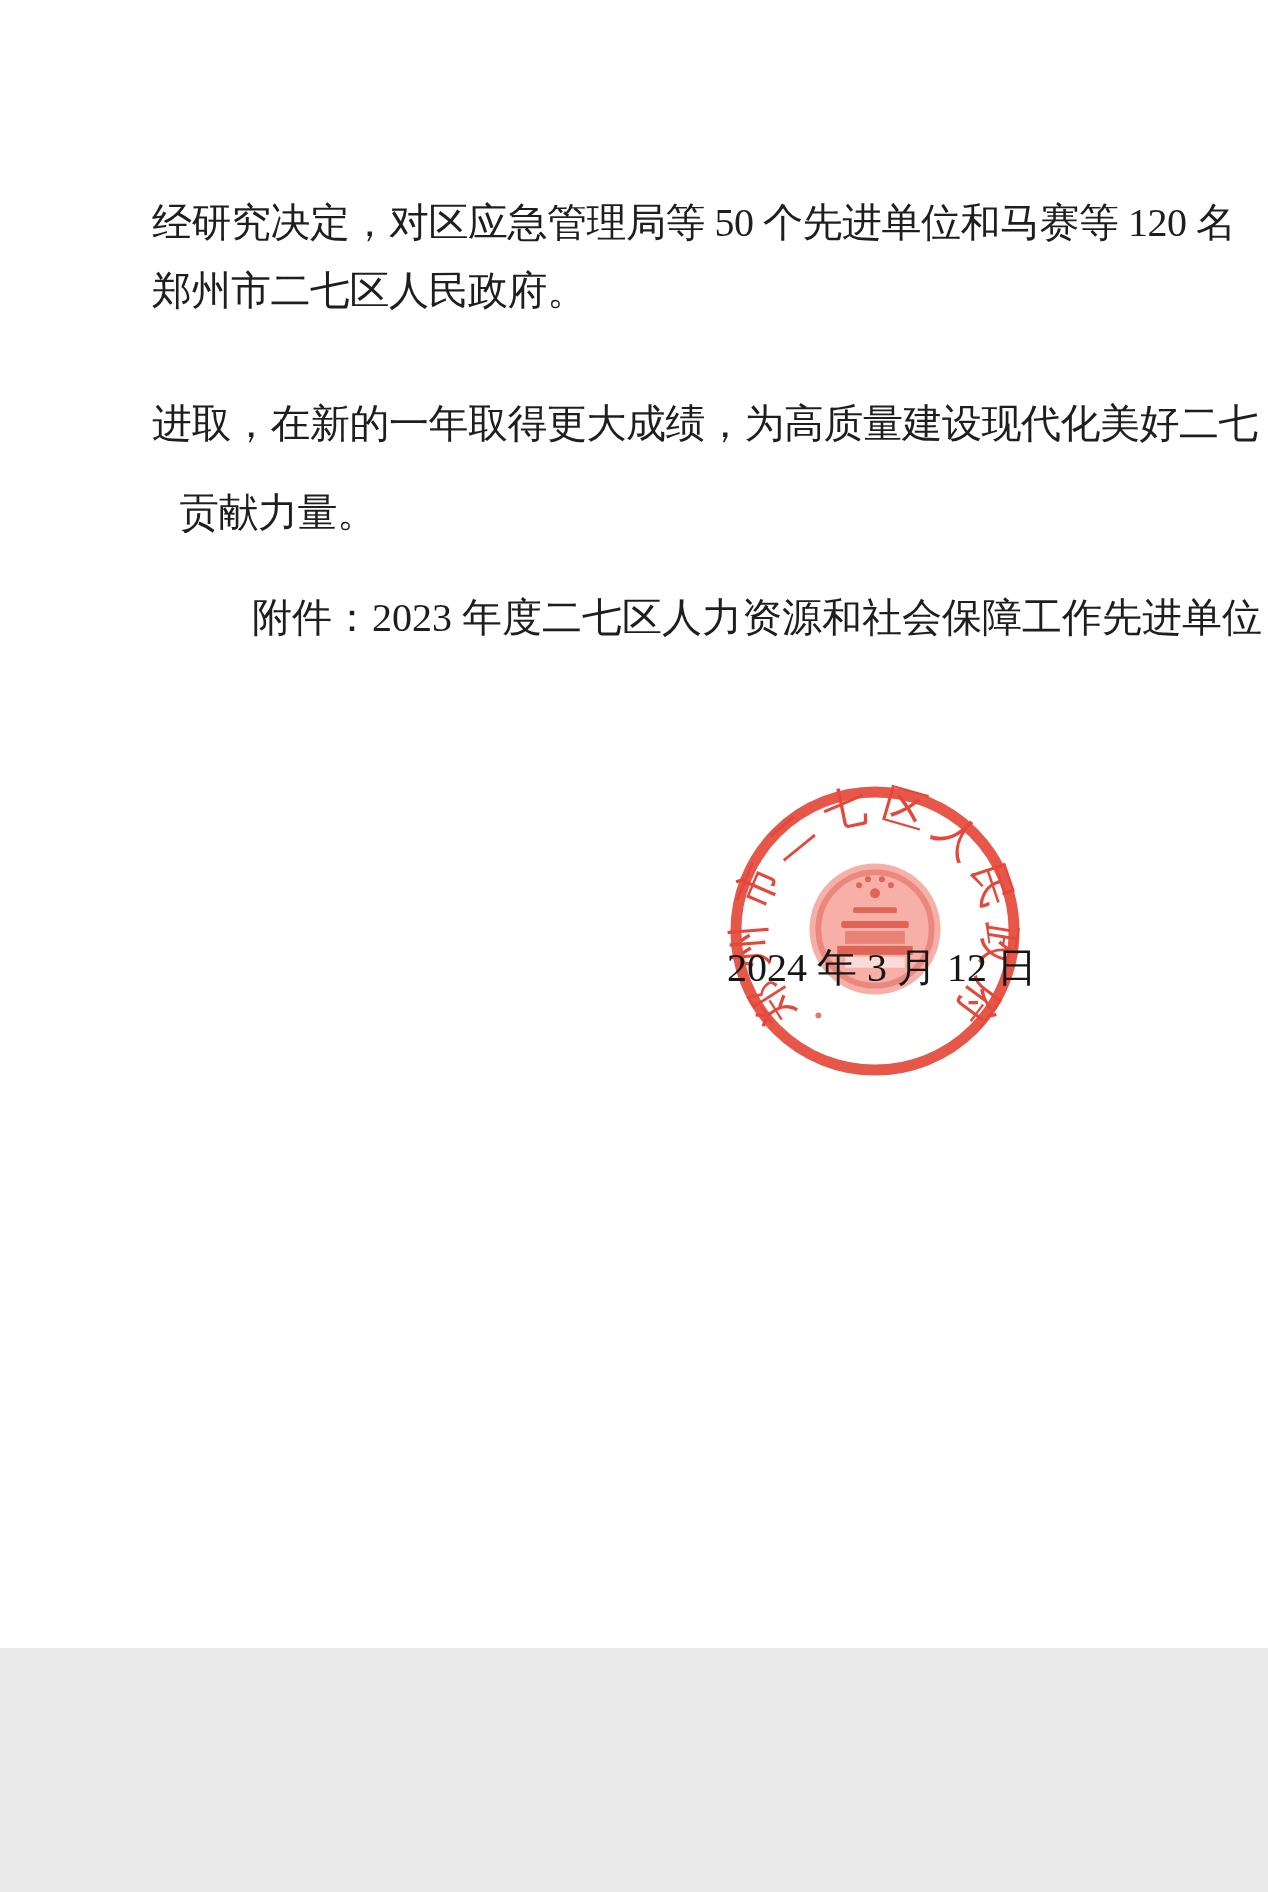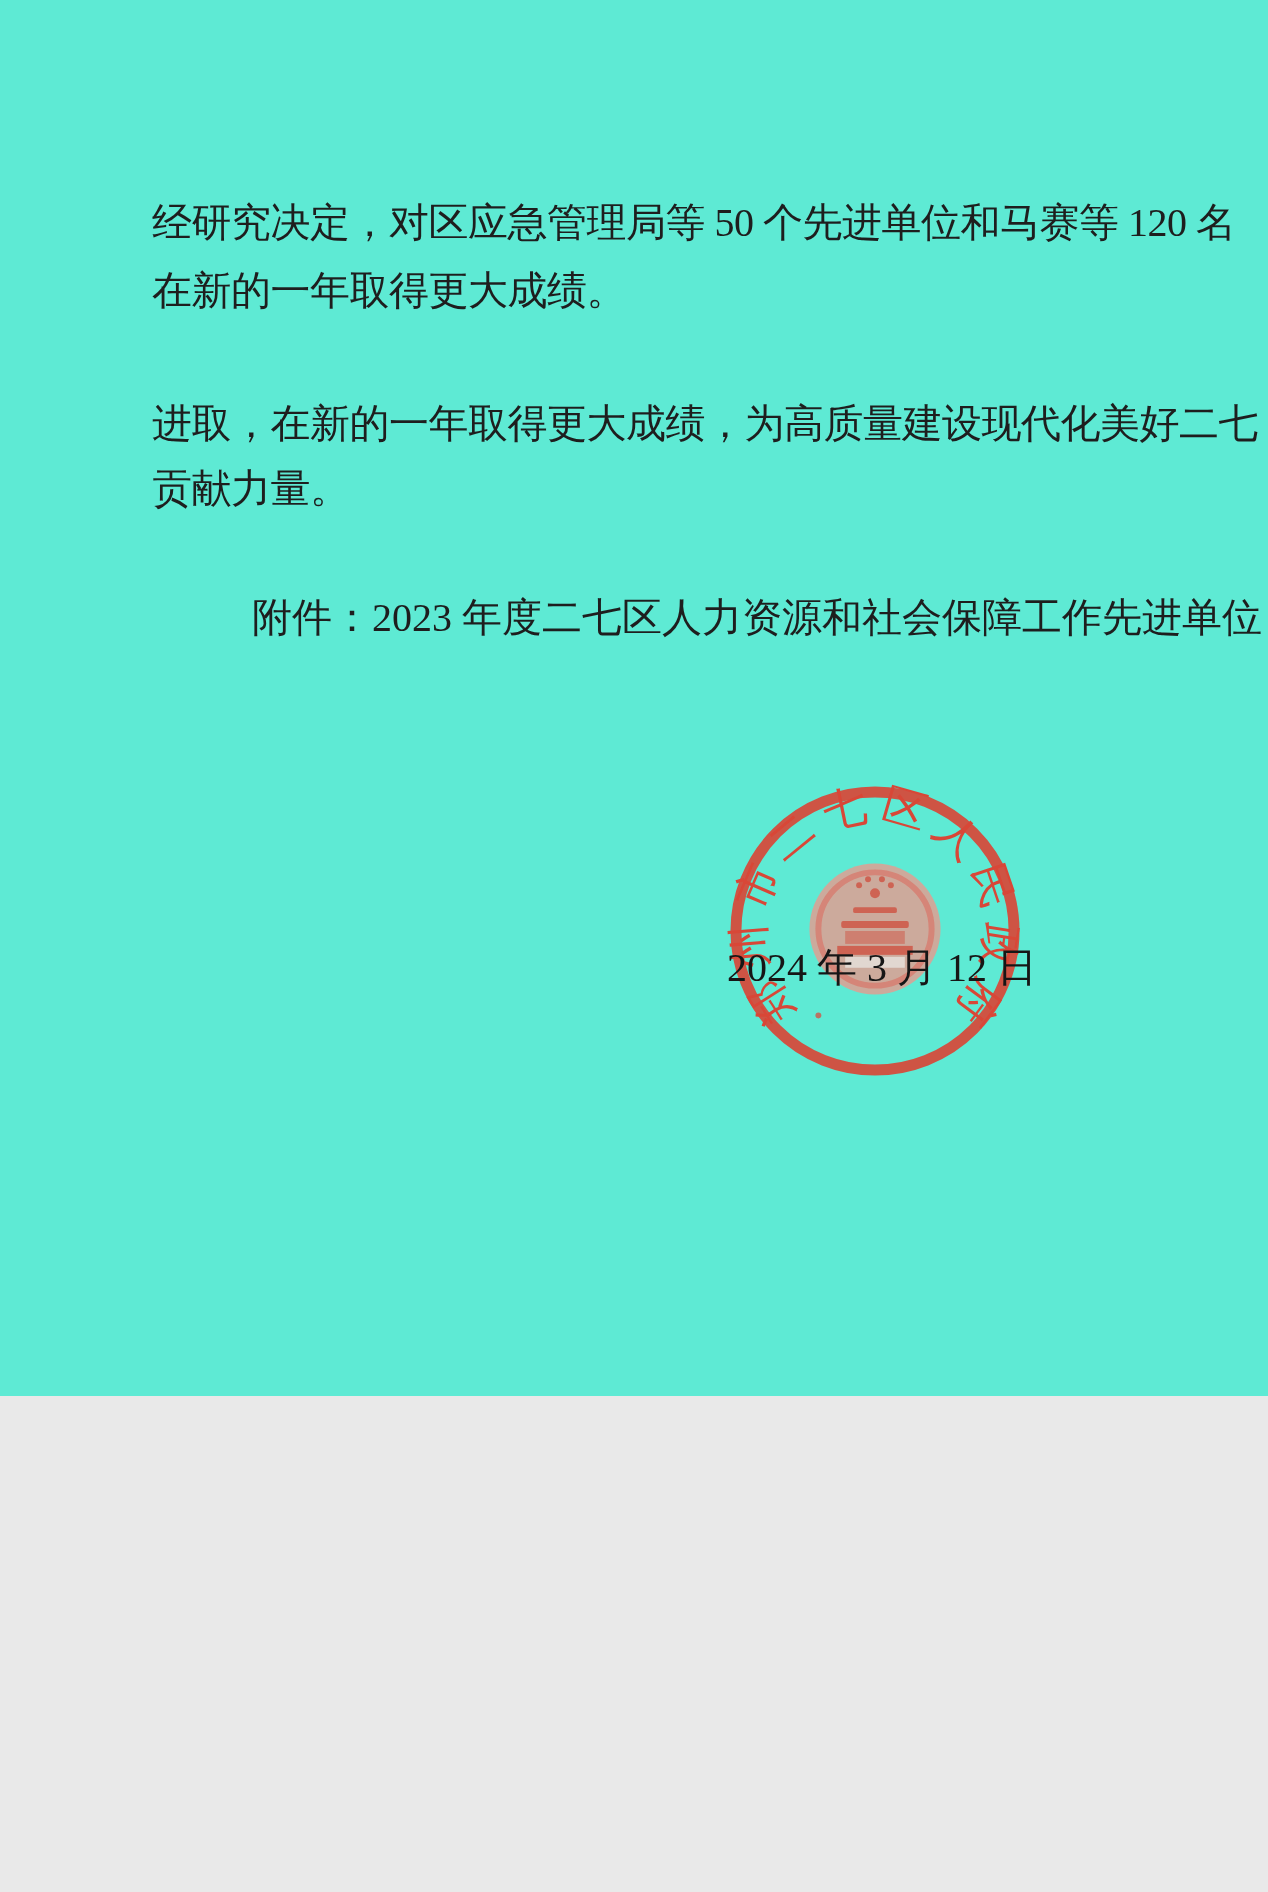--- a/index.html
+++ b/index.html
@@ -1,20 +1,20 @@
 <!DOCTYPE html>
 <html><head>
 <meta charset="utf-8">
 <style>
   html, body { margin: 0; padding: 0; background: #e9e9e9; }
   .page {
     position: relative;
     width: 1268px;
-    height: 1396px;
-    background: #5eead4;
+    height: 1648px;
+    background: #ffffff;
     overflow: hidden;
     font-family: "Liberation Serif", "DejaVu Serif", serif;
     color: #1f1f1f;
   }
   .bodyline {
     position: absolute;
     left: 152px;
     width: 1070px;
     font-size: 40px;
     line-height: 68px;
@@ -61,24 +61,24 @@
     letter-spacing: 10px;
     fill: #e23b2c;
   }
 </style>
 </head>
 <body>
 
 <div class="page">
 
   <div class="bodyline" style="top:189px;">经研究决定，对区应急管理局等 50 个先进单位和马赛等 120 名</div>
-  <div class="bodyline" style="top:257px;">在新的一年取得更大成绩。</div>
+  <div class="bodyline" style="top:257px;">郑州市二七区人民政府。</div>
 
   <div class="bodyline" style="top:393px;font-family:Liberation Mono, monospace;">进取，在新的一年取得更大成绩，为高质量建设现代化美好二七</div>
-  <div class="bodyline" style="top:455px;">贡献力量。</div>
+  <div class="bodyline" style="top:479px;margin-left:27px;">贡献力量。</div>
 
   <div class="attach-line" style="left:220px; top:584px;margin-left:32px;">附件：2023 年度二七区人力资源和社会保障工作先进单位</div>
 
   <svg class="seal" viewBox="0 0 300 300">
 
     <circle cx="150" cy="150" r="140" fill="none" stroke="#e23b2c" stroke-width="11" opacity="0.92"></circle>
 
     <g transform="translate(150,148)">
       <circle r="66" fill="#f2958a" opacity="0.8"></circle>
       <circle r="57" fill="none" stroke="#e4685c" stroke-width="6" opacity="0.65"></circle>

